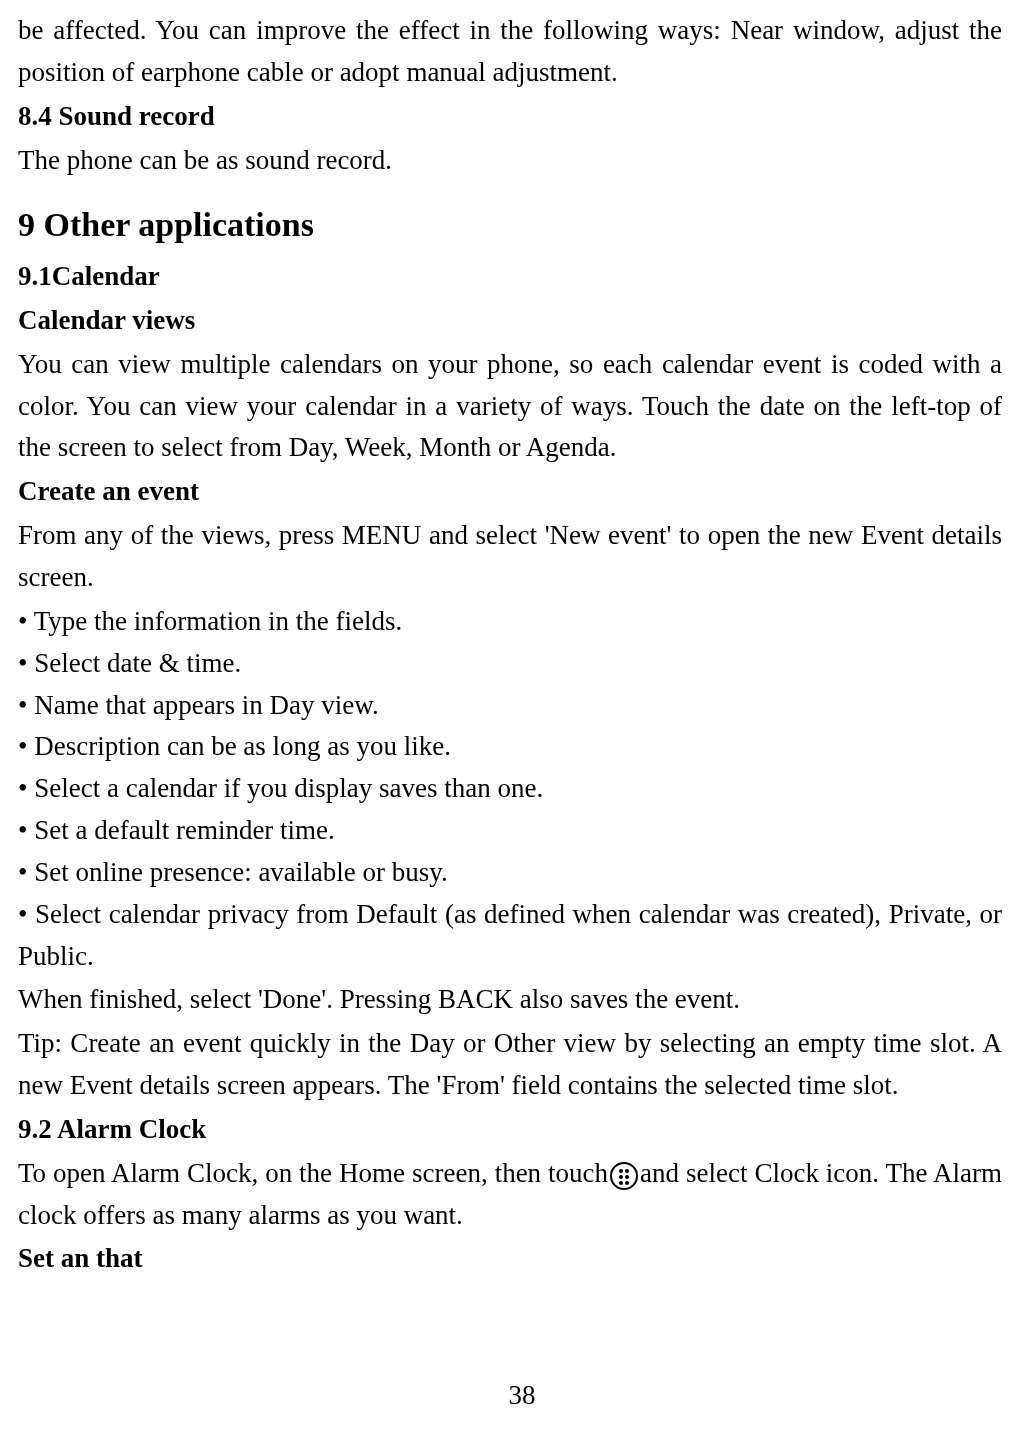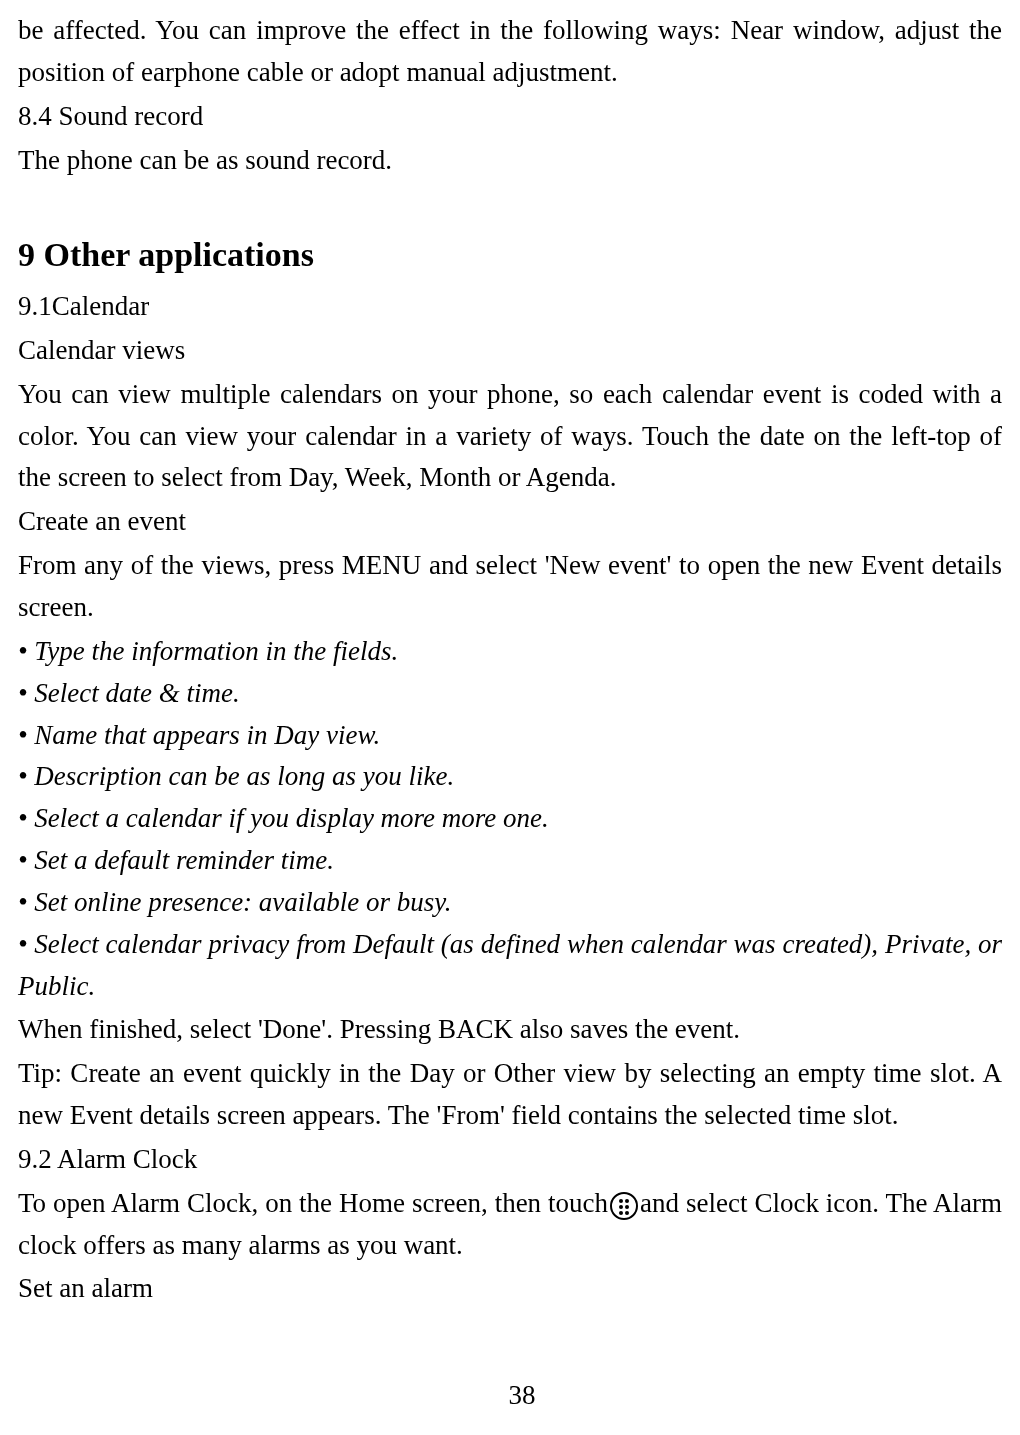--- a/index.html
+++ b/index.html
@@ -16,31 +16,30 @@
       color: #000000;
       padding: 10px 18px 0 18px;
       position: relative;
       line-height: 1.55;
     }
     .para {
       text-align: justify;
       margin-bottom: 2px;
     }
     .bold {
-      font-weight: normal;
+      font-weight: bold;
     }
     h2.section-heading {
       font-size: 34px;
       font-weight: bold;
-      margin-top: 48px;
+      margin-top: 18px;
       margin-bottom: 4px;
     }
     .bullet-line {
       text-align: justify;
-      font-style: italic;
     }
     .inline-icon {
       display: inline-block;
       vertical-align: middle;
       width: 28px;
       height: 28px;
       border: 2px solid #000;
       border-radius: 50%;
       position: relative;
       margin: 0 2px;
@@ -83,30 +82,30 @@
 <p class="para">You can view multiple calendars on your phone, so each calendar event is coded with a color. You can view your calendar in a variety of ways. Touch the date on the left-top of the screen to select from Day, Week, Month or Agenda.</p>
 
 <p class="para bold">Create an event</p>
 
 <p class="para">From any of the views, press MENU and select 'New event' to open the new Event details screen.</p>
 
 <p class="bullet-line">• Type the information in the fields.</p>
 <p class="bullet-line">• Select date &amp; time.</p>
 <p class="bullet-line">• Name that appears in Day view.</p>
 <p class="bullet-line">• Description can be as long as you like.</p>
-<p class="bullet-line">• Select a calendar if you display more more one.</p>
+<p class="bullet-line">• Select a calendar if you display saves than one.</p>
 <p class="bullet-line">• Set a default reminder time.</p>
 <p class="bullet-line">• Set online presence: available or busy.</p>
 <p class="bullet-line para">• Select calendar privacy from Default (as defined when calendar was created), Private, or Public.</p>
 
 <p class="para">When finished, select 'Done'. Pressing BACK also saves the event.</p>
 
 <p class="para">Tip: Create an event quickly in the Day or Other view by selecting an empty time slot. A new Event details screen appears. The 'From' field contains the selected time slot.</p>
 
 <p class="para bold">9.2 Alarm Clock</p>
 
 <p class="para">
   <span>To open Alarm Clock, on the Home screen, then touch</span><span class="inline-icon"></span><span>and select Clock icon. The Alarm clock offers as many alarms as you want.</span>
 </p>
 
-<p class="para bold">Set an alarm</p>
+<p class="para bold">Set an that</p>
 
 <div class="page-number">38</div>
 
 </body></html>

